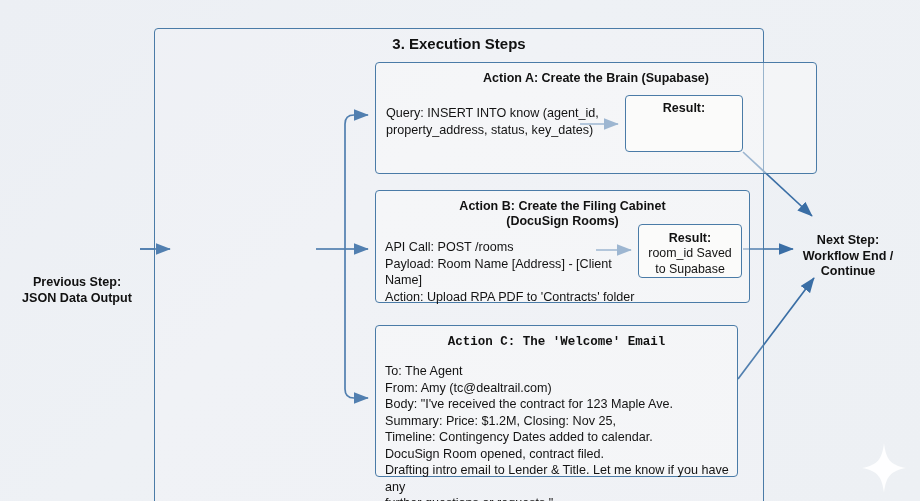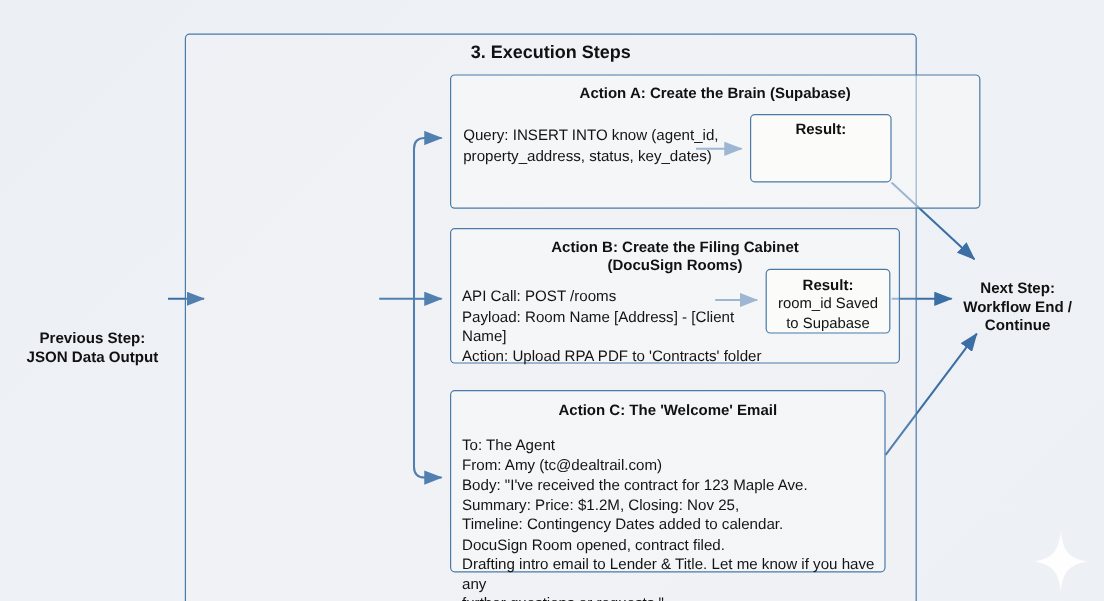--- a/index.html
+++ b/index.html
@@ -181,21 +181,21 @@
 Action: Upload RPA PDF to 'Contracts' folder</div>
   </div>
 
   <div class="box result-box" style="left:638px; top:224px; width:104px; height:54px;">
     <div class="box-title" style="top:6px;">Result:</div>
     <div class="result-text" style="top:21px;">room_id Saved
 to Supabase</div>
   </div>
 
   <div class="box action-box" style="left:375px; top:325px; width:363px; height:152px;">
-    <div class="box-title" style="top:9px;">Action C: The 'Welcome' Email</div>
+    <div class="box-title" style="top:9px;font-family:Liberation Mono, monospace;">Action C: The 'Welcome' Email</div>
     <div class="body-text" style="left:9px; top:37px; width:348px;">To: The Agent
 From: Amy (tc@dealtrail.com)
 Body: "I've received the contract for 123 Maple Ave.
 Summary: Price: $1.2M, Closing: Nov 25,
 Timeline: Contingency Dates added to calendar.
 DocuSign Room opened, contract filed.
 Drafting intro email to Lender &amp; Title. Let me know if you have any
 further questions or requests."</div>
   </div>
 

